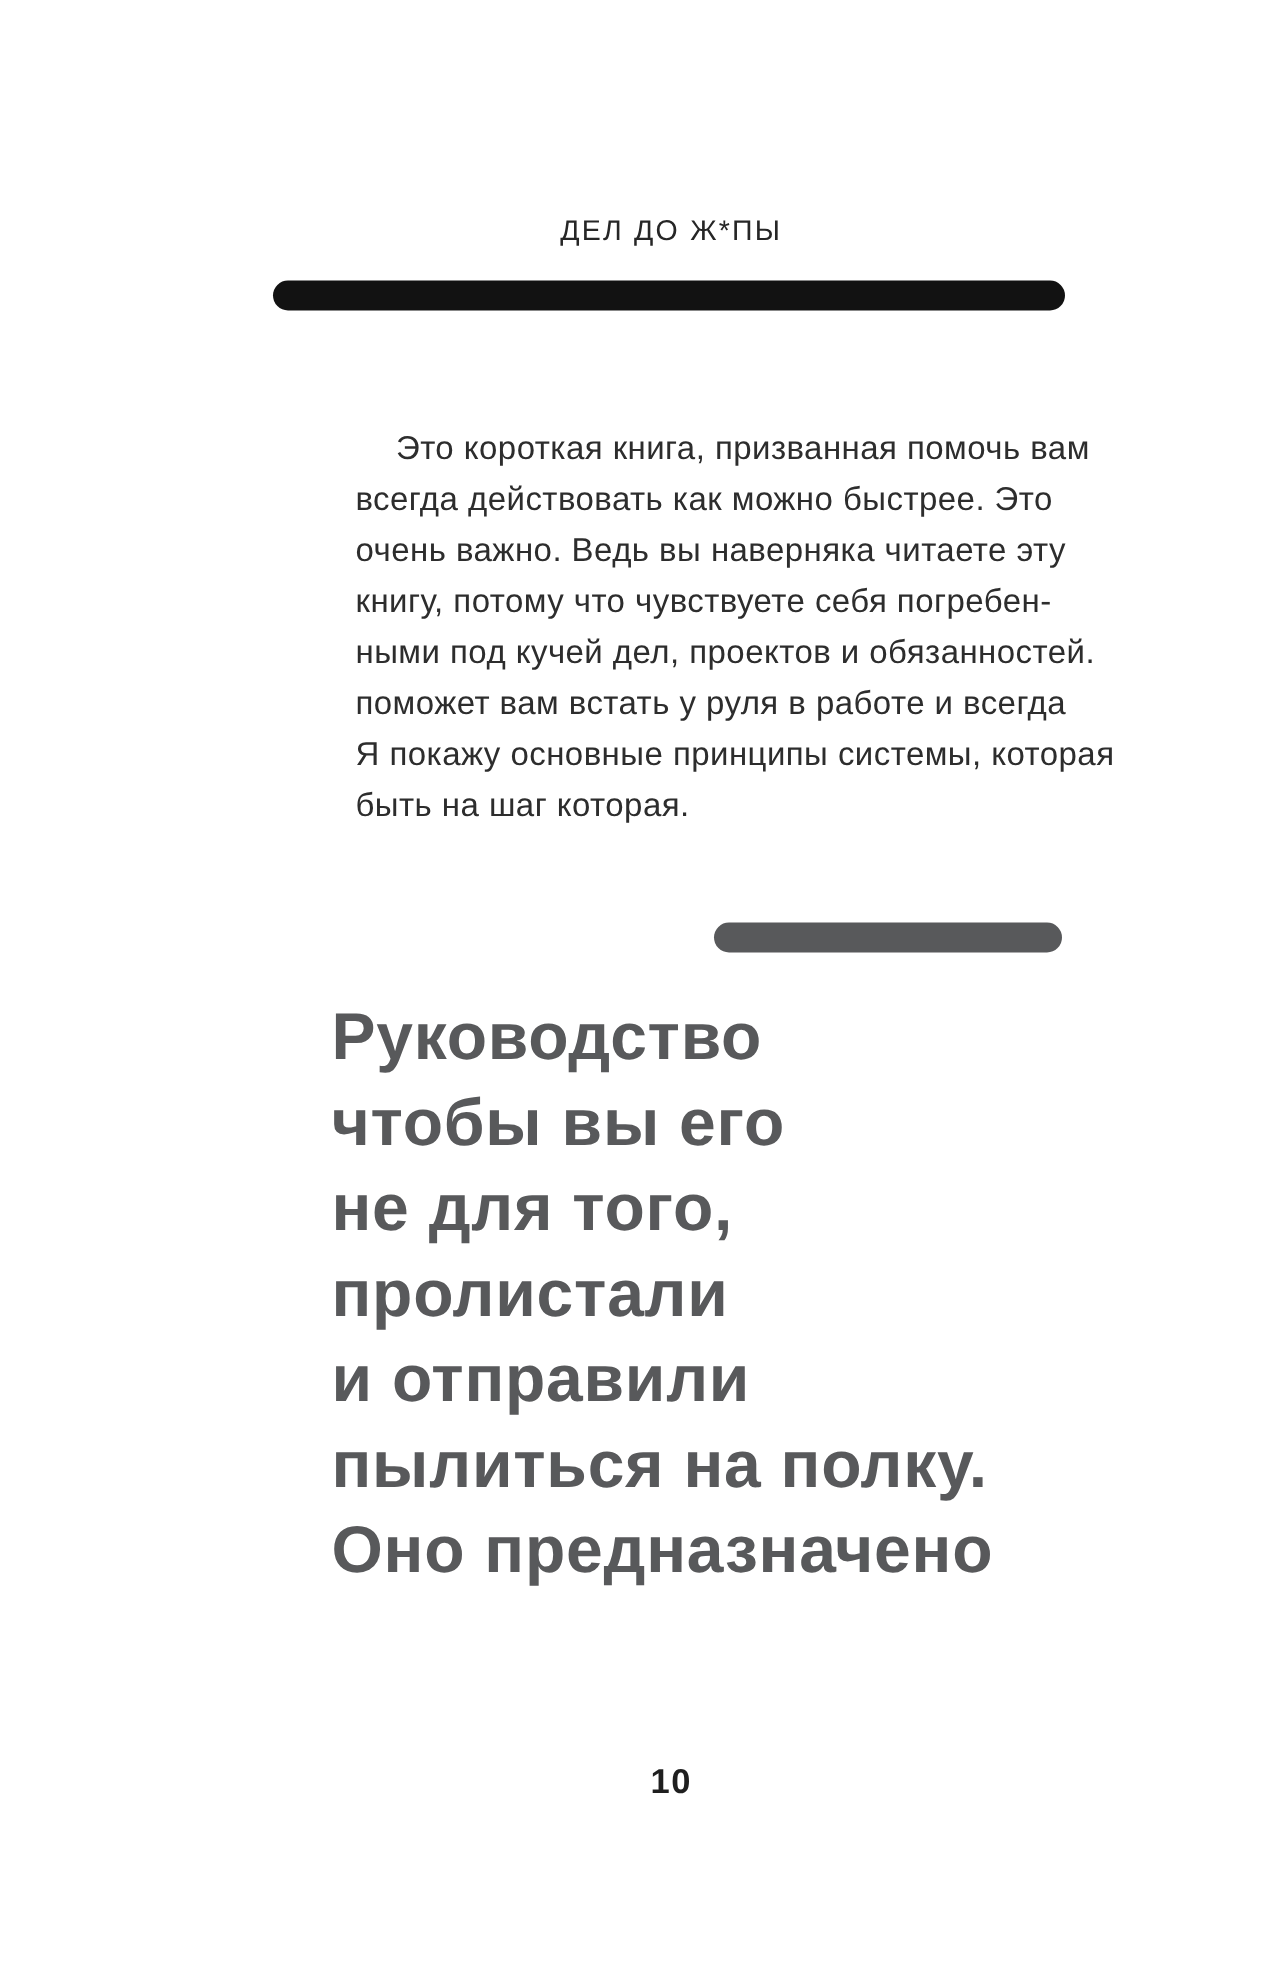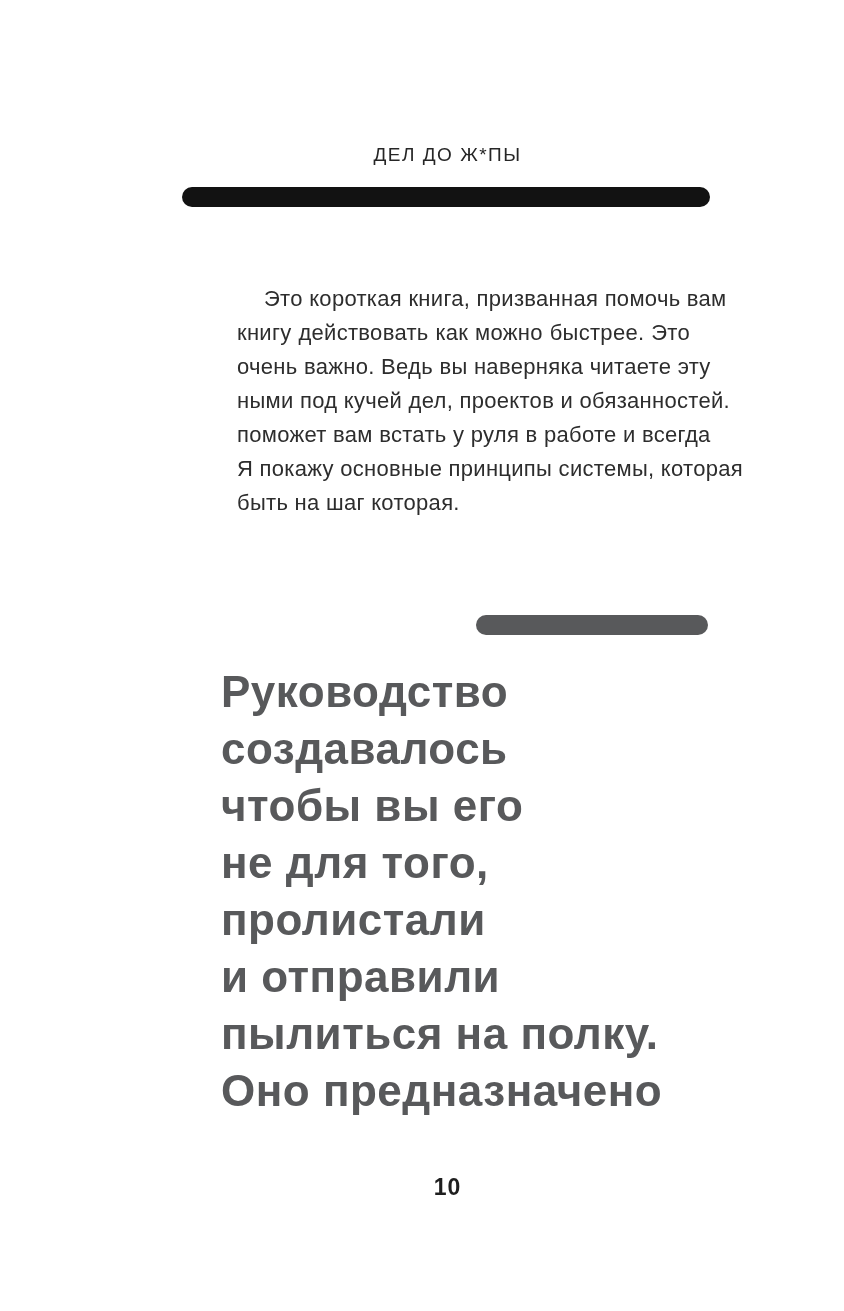--- a/index.html
+++ b/index.html
@@ -82,33 +82,33 @@
 <body>
 
 <div class="page">
 
   <div class="running-head">ДЕЛ ДО Ж*ПЫ</div>
 
   <div class="head-rule"></div>
 
   <div class="body-paragraph">
     <div class="para-line first">Это короткая книга, призванная помочь вам</div>
-    <div class="para-line">книгу действовать как можно быстрее. Это</div>
+    <div class="para-line">всегда действовать как можно быстрее. Это</div>
     <div class="para-line">очень важно. Ведь вы наверняка читаете эту</div>
+    <div class="para-line">книгу, потому что чувствуете себя погребен-</div>
     <div class="para-line">ными под кучей дел, проектов и обязанностей.</div>
     <div class="para-line">поможет вам встать у руля в работе и всегда</div>
     <div class="para-line">Я покажу основные принципы системы, которая</div>
     <div class="para-line last">быть на шаг которая.</div>
   </div>
 
   <div class="accent-bar"></div>
 
   <div class="chapter-heading">
     <div class="heading-line">Руководство</div>
-    <div class="heading-line">создавалось</div>
     <div class="heading-line">чтобы вы его</div>
     <div class="heading-line">не для того,</div>
     <div class="heading-line">пролистали</div>
     <div class="heading-line">и отправили</div>
     <div class="heading-line">пылиться на полку.</div>
     <div class="heading-line">Оно предназначено</div>
   </div>
 
   <div class="page-number">10</div>
 

